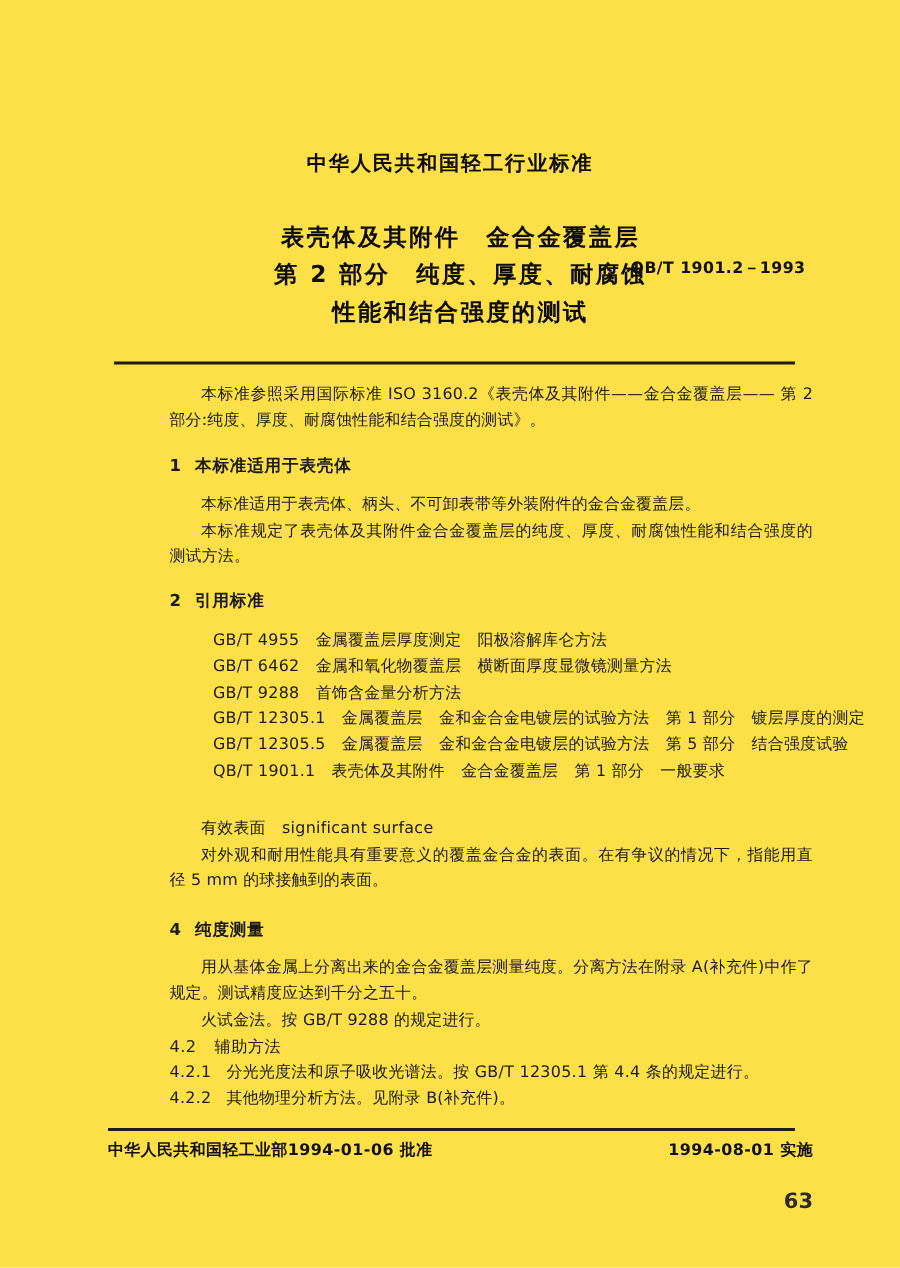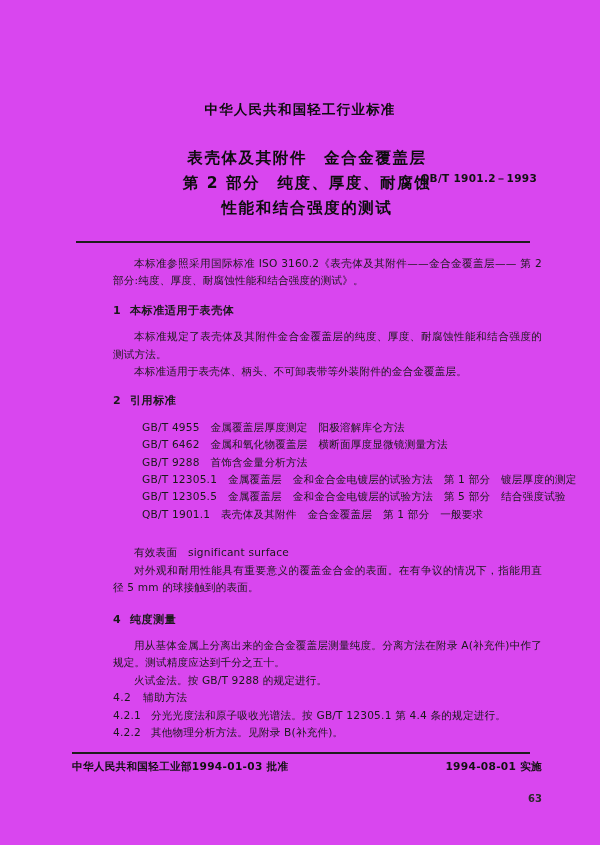--- a/index.html
+++ b/index.html
@@ -11,21 +11,21 @@
     width: 600px;
     height: 845px;
     position: relative;
     font-family: "DejaVu Sans", "Liberation Sans", sans-serif;
     color: #161616;
     overflow: hidden;
   }
   .page {
     position: absolute;
     inset: 0;
-    background: #d946ef;
+    background: #fde047;
   }
 
   
   .masthead {
     position: absolute;
     left: 0;
     right: 0;
     top: 103px;
     text-align: center;
   }
@@ -167,21 +167,21 @@
     font-size: 10.6px;
     font-weight: bold;
     letter-spacing: 0.3px;
     color: #111;
   }
   .footer span { white-space: pre; }
   .page-no {
     position: absolute;
     right: 58px;
     top: 793px;
-    font-size: 10px;
+    font-size: 14px;
     font-weight: bold;
     color: #2a2a2a;
     margin-left: 20px;
   }
 </style>
 </head>
 <body>
 
 <div class="page">
 
@@ -205,22 +205,22 @@
     <p class="para">本标准参照采用国际标准 ISO 3160.2《表壳体及其附件——金合金覆盖层—— 第 2 部分:纯度、厚度、耐腐蚀性能和结合强度的测试》。</p>
 
     <div class="gap-m"></div>
 
     <p class="sec-head">
       <span class="num">1</span><span>本标准适用于表壳体</span>
     </p>
 
     <div class="gap-s"></div>
 
+    <p class="para">本标准适用于表壳体、柄头、不可卸表带等外装附件的金合金覆盖层。</p>
     <p class="para">本标准规定了表壳体及其附件金合金覆盖层的纯度、厚度、耐腐蚀性能和结合强度的测试方法。</p>
-    <p class="para">本标准适用于表壳体、柄头、不可卸表带等外装附件的金合金覆盖层。</p>
 
     <div class="gap-m"></div>
 
     <p class="sec-head">
       <span class="num">2</span><span>引用标准</span>
     </p>
 
     <div class="gap-s"></div>
 
     <ul class="ref-list">
@@ -262,19 +262,19 @@
 
     <p class="subsub">
       <span class="num">4.2.2</span><span>其他物理分析方法。见附录 B(补充件)。</span>
     </p>
 
   </div>
 
   <div class="rule-bottom"></div>
 
   <div class="footer">
-    <span>中华人民共和国轻工业部1994-01-03 批准</span>
+    <span>中华人民共和国轻工业部1994-01-06 批准</span>
     <span>1994-08-01 实施</span>
   </div>
 
   <div class="page-no">63</div>
 
 </div>
 
 </body></html>

